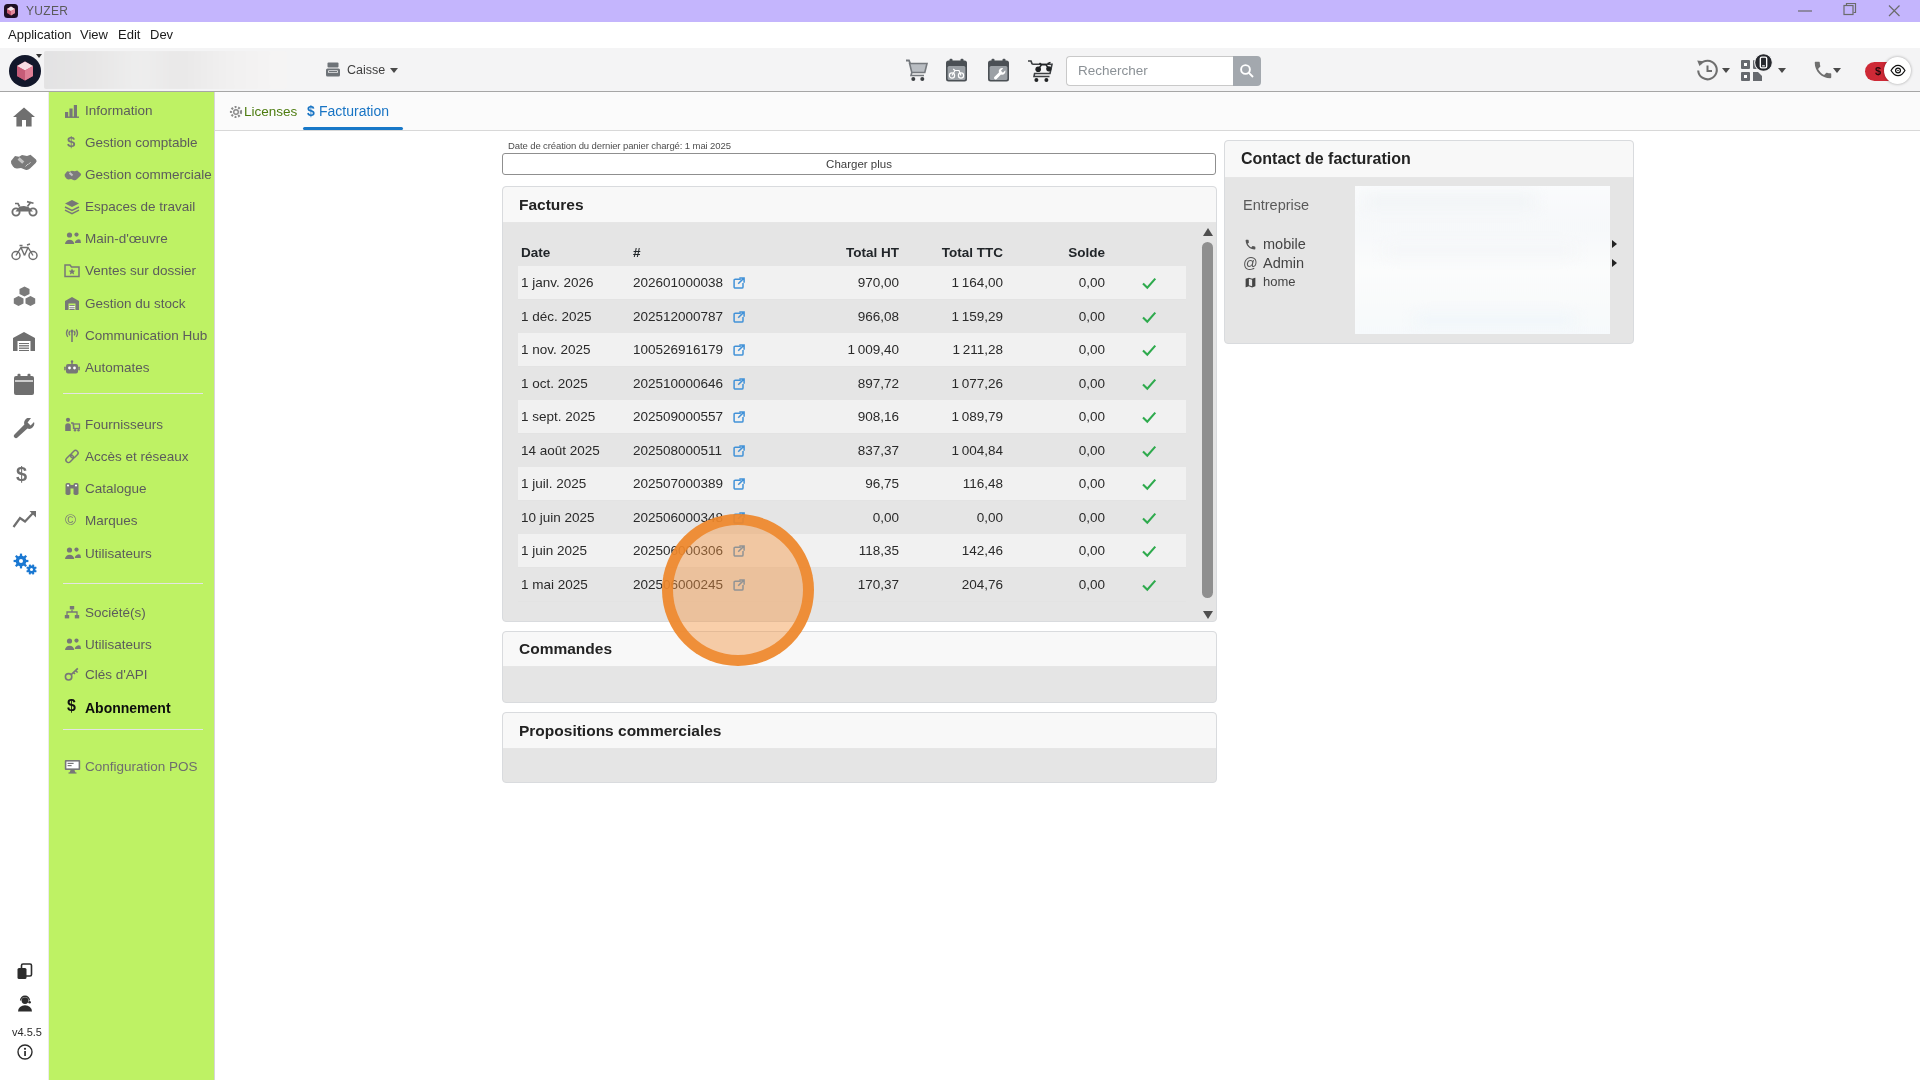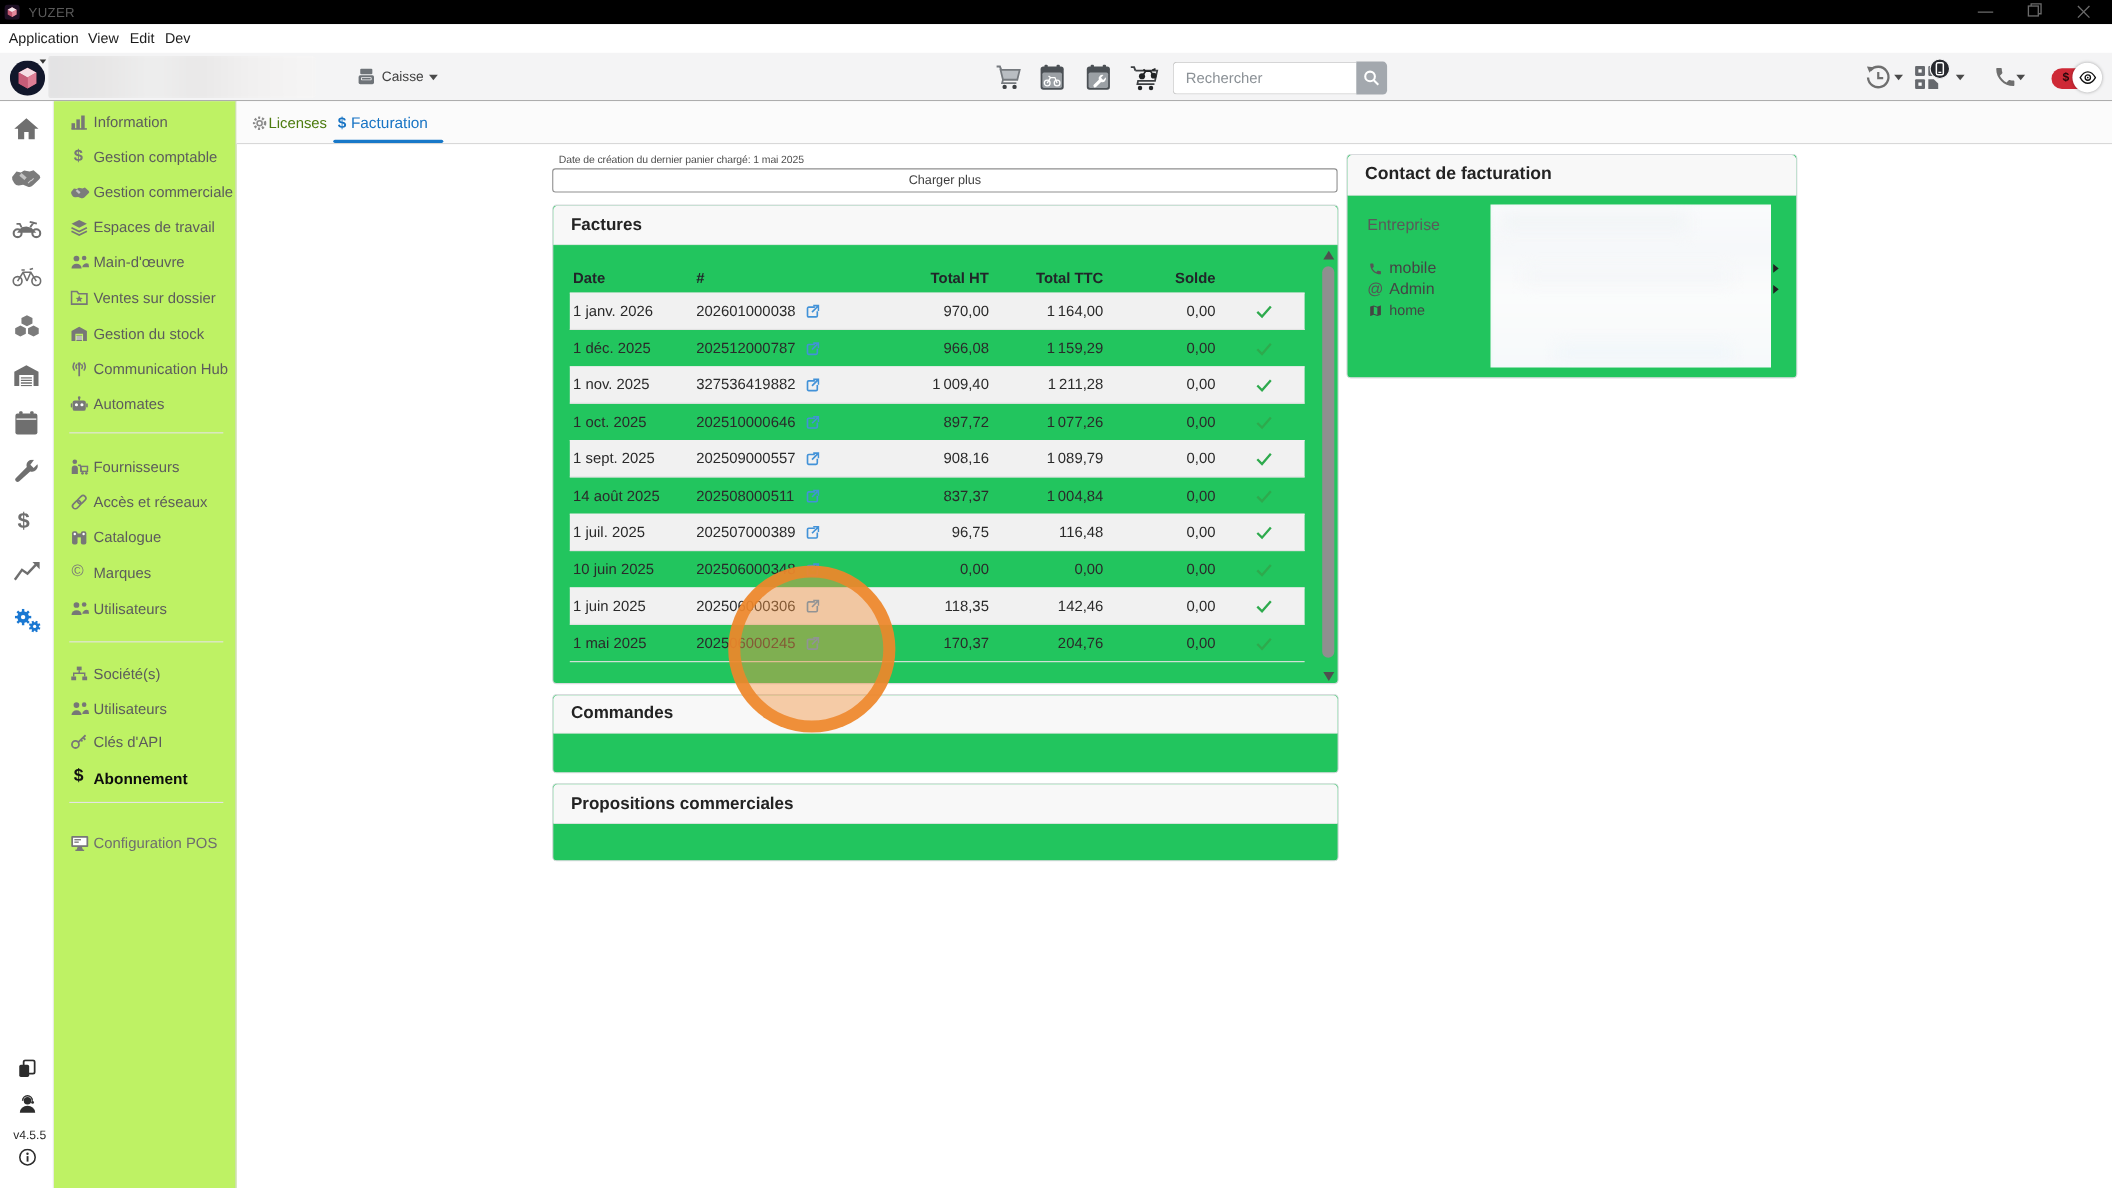--- a/index.html
+++ b/index.html
@@ -2,36 +2,36 @@
 <html lang="fr"><head>
 <meta charset="utf-8">
 <title>YUZER</title>
 <style>
 *{margin:0;padding:0;box-sizing:border-box}
 html,body{width:1920px;height:1080px;overflow:hidden;background:#fff;
   font-family:"Liberation Sans",sans-serif;-webkit-font-smoothing:antialiased}
 .abs{position:absolute}
 #page{position:relative;width:1920px;height:1080px;overflow:hidden}
 
-#titlebar{left:0;top:0;width:1920px;height:22px;background:#000000}
+#titlebar{left:0;top:0;width:1920px;height:22px;background:#c4b5fd}
 #titlebar .t{left:26px;top:0;line-height:22px;font-size:12px;color:#5a5a5a;letter-spacing:.3px}
 #menubar{left:0;top:22px;width:1920px;height:26px;background:#fff}
 #menubar span{position:absolute;top:0;line-height:26px;font-size:13px;color:#1b1b1b}
 #toolbar{left:0;top:48px;width:1920px;height:44px;background:#f4f4f5;border-bottom:1px solid #a6a6a6}
 
 #iconbar{left:0;top:92px;width:49px;height:988px;background:#fff;border-right:1px solid #ebebeb}
 #menupanel{left:49px;top:92px;width:166px;height:988px;background:#bef264;border-right:1px solid #d6d6d6}
 .mitem{position:absolute;left:15px;width:150px;height:22px}
 .mitem .mi{position:absolute;left:0;top:3px}
 .mitem .mt{position:absolute;left:21px;top:0;line-height:22px;font-size:13.5px;color:#5c5c5c;white-space:nowrap}
 .msep{position:absolute;left:14px;width:140px;height:1px;background:#e4e4e4}
 
 #tabbar{left:215px;top:92px;width:1705px;height:39px;background:#fbfbfb;border-bottom:1px solid #d8d8d8}
 
-.card{position:absolute;background:#22c55e;border:1px solid #d9dbde;border-radius:4px}
+.card{position:absolute;background:#e5e5e5;border:1px solid #d9dbde;border-radius:4px}
 .chead{position:absolute;left:0;top:0;right:0;background:#f8f8f8;border-bottom:1px solid #e6e6e6;border-radius:4px 4px 0 0}
 .ctitle{position:absolute;left:16px;font-weight:bold;color:#232323;white-space:nowrap}
 
 .thc{font-weight:bold;font-size:13.5px;color:#212529;line-height:26px}
 .trow{position:absolute;left:518px;width:668px;height:34px;border-bottom:1px solid #e3e3e3}
 .trow.odd{background:#f1f1f1}
 .tc{position:absolute;top:0;line-height:33px;font-size:13.5px;color:#2a2a2a;white-space:nowrap}
 .num{text-align:right}
 .car{position:absolute;width:0;height:0;border-left:4.5px solid transparent;border-right:4.5px solid transparent;border-top:5px solid #4a4a4a}
 .carR{position:absolute;width:0;height:0;border-top:4.5px solid transparent;border-bottom:4.5px solid transparent;border-left:5px solid #222}
@@ -522,21 +522,21 @@
       </svg>
       <span class="tc num" style="left:242px;width:139px">966,08</span>
       <span class="tc num" style="left:342px;width:143px">1 159,29</span>
       <span class="tc num" style="left:442px;width:145px">0,00</span>
       <svg style="position:absolute;left:623px;top:9px" width="16" height="16" viewBox="0 0 16 16">
         <polyline points="2,8.5 6.3,12.8 14.3,3.6" fill="none" stroke="#2eaa4d" stroke-width="2.1"></polyline>
       </svg>
     </div>
 <div class="trow odd" style="top:333.0px">
       <span class="tc" style="left:3px">1 nov. 2025</span>
-      <span class="tc" style="left:115px">327536419882</span>
+      <span class="tc" style="left:115px">100526916179</span>
       <svg style="position:absolute;left:213px;top:10px" width="14" height="14" viewBox="0 0 14 14">
         <path d="M9.8 3.2 H4.2 a1.1 1.1 0 0 0-1.1 1.1 V11 a1.1 1.1 0 0 0 1.1 1.1 H10.9 a1.1 1.1 0 0 0 1.1-1.1 V7" fill="none" stroke="#4292d8" stroke-width="1.5"></path>
         <path d="M8.3 1.9 H13.1 V6.7 M12.6 2.4 L7.2 7.8" fill="none" stroke="#4292d8" stroke-width="1.5"></path>
       </svg>
       <span class="tc num" style="left:242px;width:139px">1 009,40</span>
       <span class="tc num" style="left:342px;width:143px">1 211,28</span>
       <span class="tc num" style="left:442px;width:145px">0,00</span>
       <svg style="position:absolute;left:623px;top:9px" width="16" height="16" viewBox="0 0 16 16">
         <polyline points="2,8.5 6.3,12.8 14.3,3.6" fill="none" stroke="#2eaa4d" stroke-width="2.1"></polyline>
       </svg>

